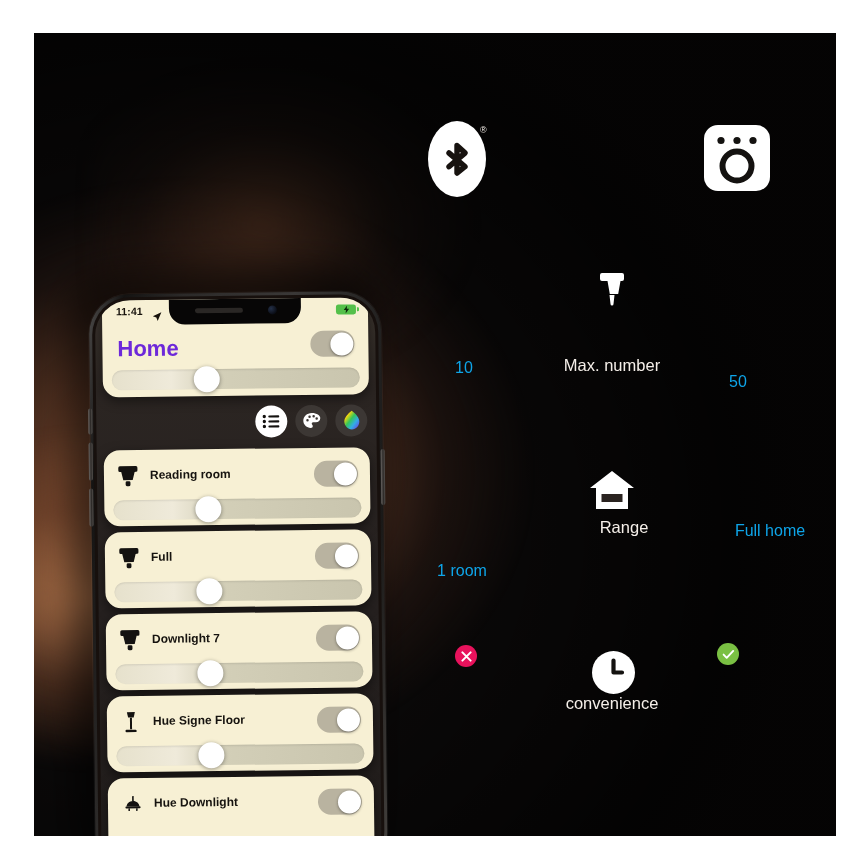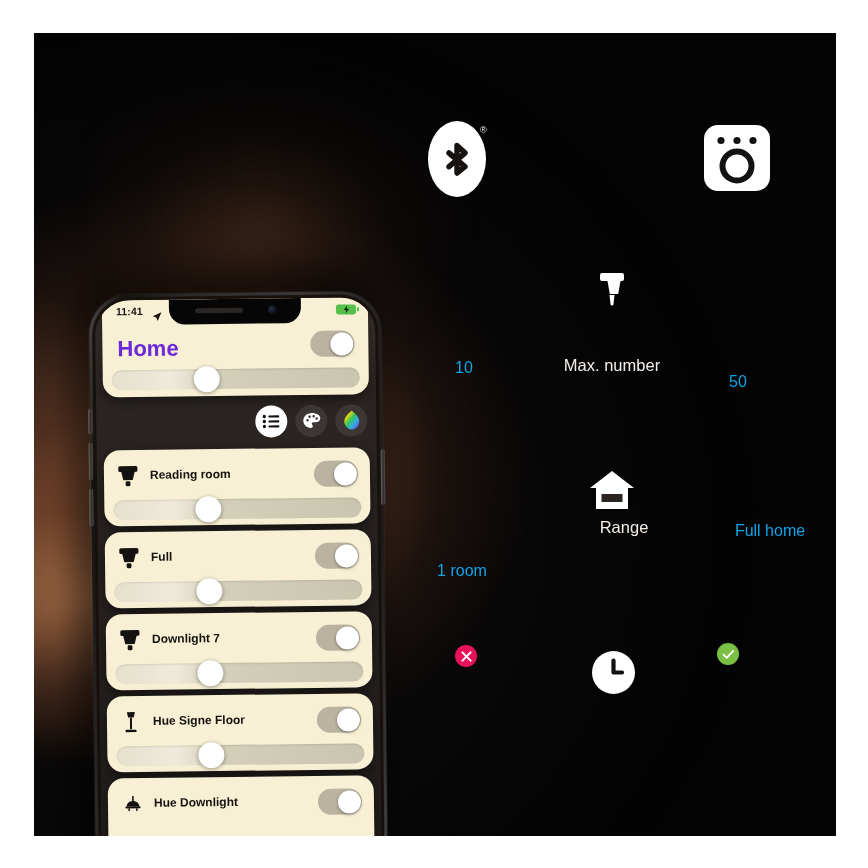--- a/index.html
+++ b/index.html
@@ -190,20 +190,21 @@
     <div class="ig ig-center ig-val" style="left:428px;top:489px;width:130px;margin-top:40px;">1 room</div>
     <div class="ig ig-center ig-val" style="left:736px;top:489px;width:150px;">Full home</div>
 
     <div class="ig ig-icon" style="left:548px;top:618px;width:62px;">
       <svg width="43" height="43" viewBox="0 0 43 43">
         <circle cx="21.5" cy="21.5" r="21.5" fill="#ffffff"></circle>
         <path d="M21.5 9.5 V21.5 H30" fill="none" stroke="#141210" stroke-width="4.2" stroke-linecap="round" stroke-linejoin="round"></path>
       </svg>
     </div>
     <div class="ig ig-center ig-label" style="left:578px;top:660px;width:220px;">
+      <div>convenience</div>
     </div>
     <div class="ig" style="left:421px;top:612px;">
       <div class="badge" style="background:#e8125c;">
         <svg width="11" height="11" viewBox="0 0 11 11">
           <path d="M1.4 1.4 L9.6 9.6 M9.6 1.4 L1.4 9.6" stroke="#fff" stroke-width="2" stroke-linecap="round"></path>
         </svg>
       </div>
     </div>
     <div class="ig" style="left:683px;top:610px;">
       <div class="badge" style="background:#7ac043;">

